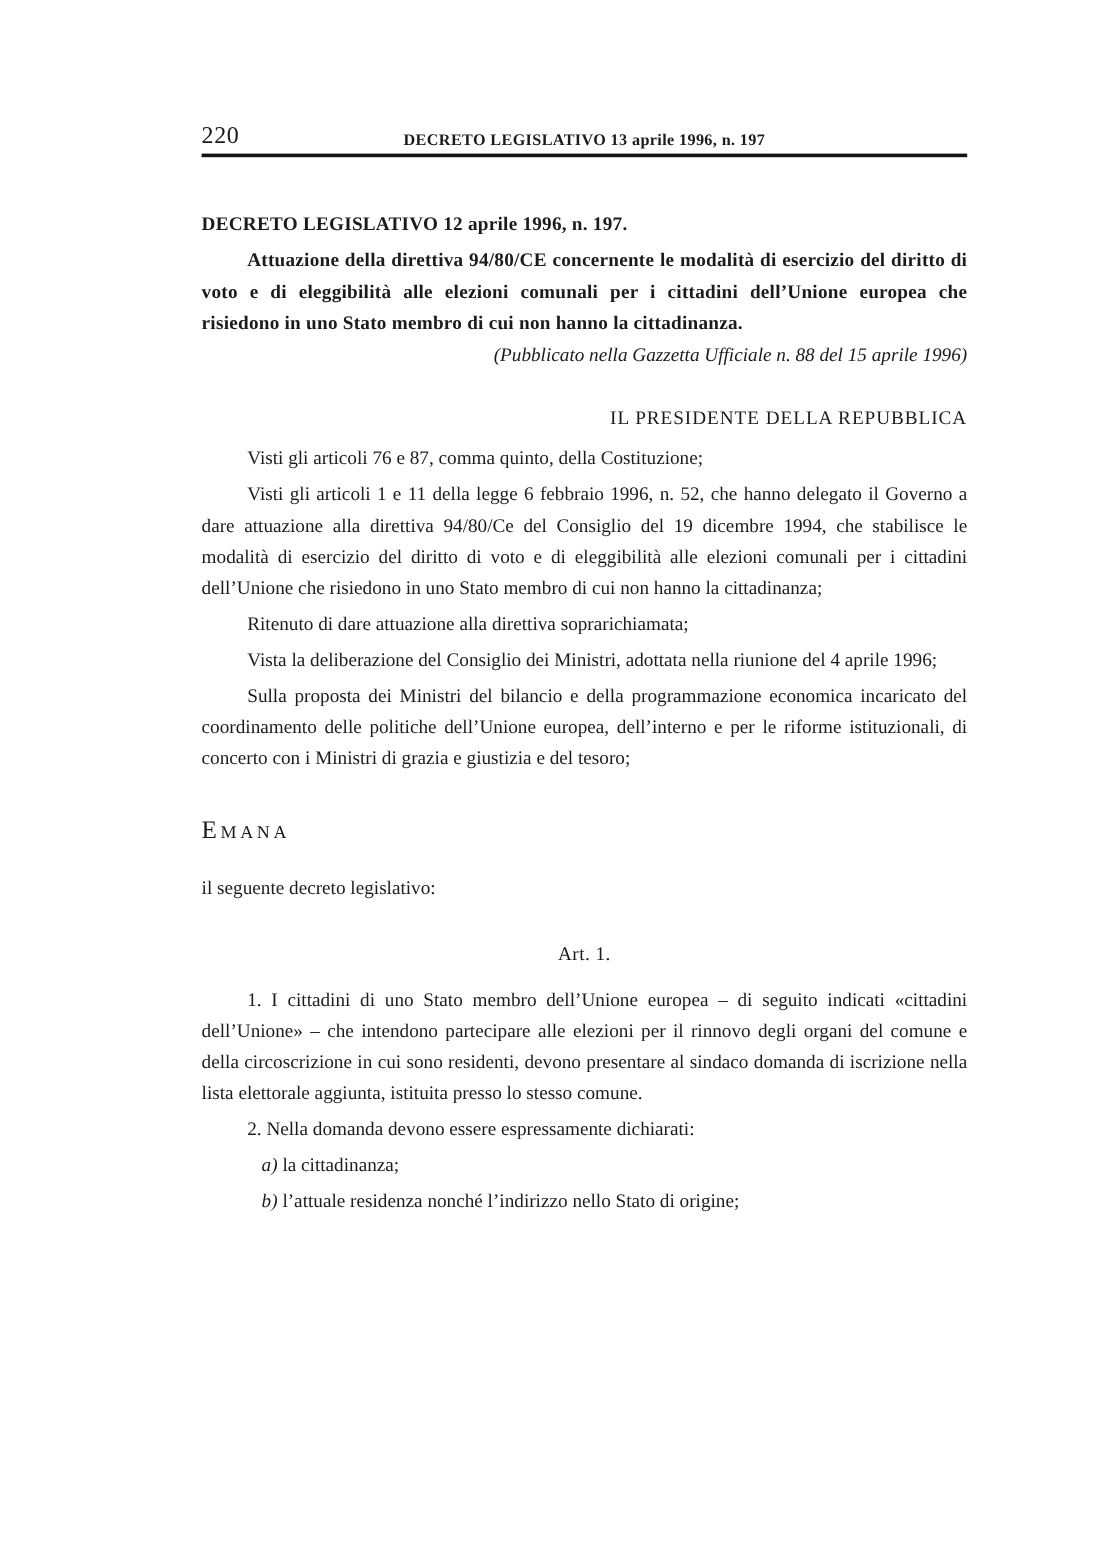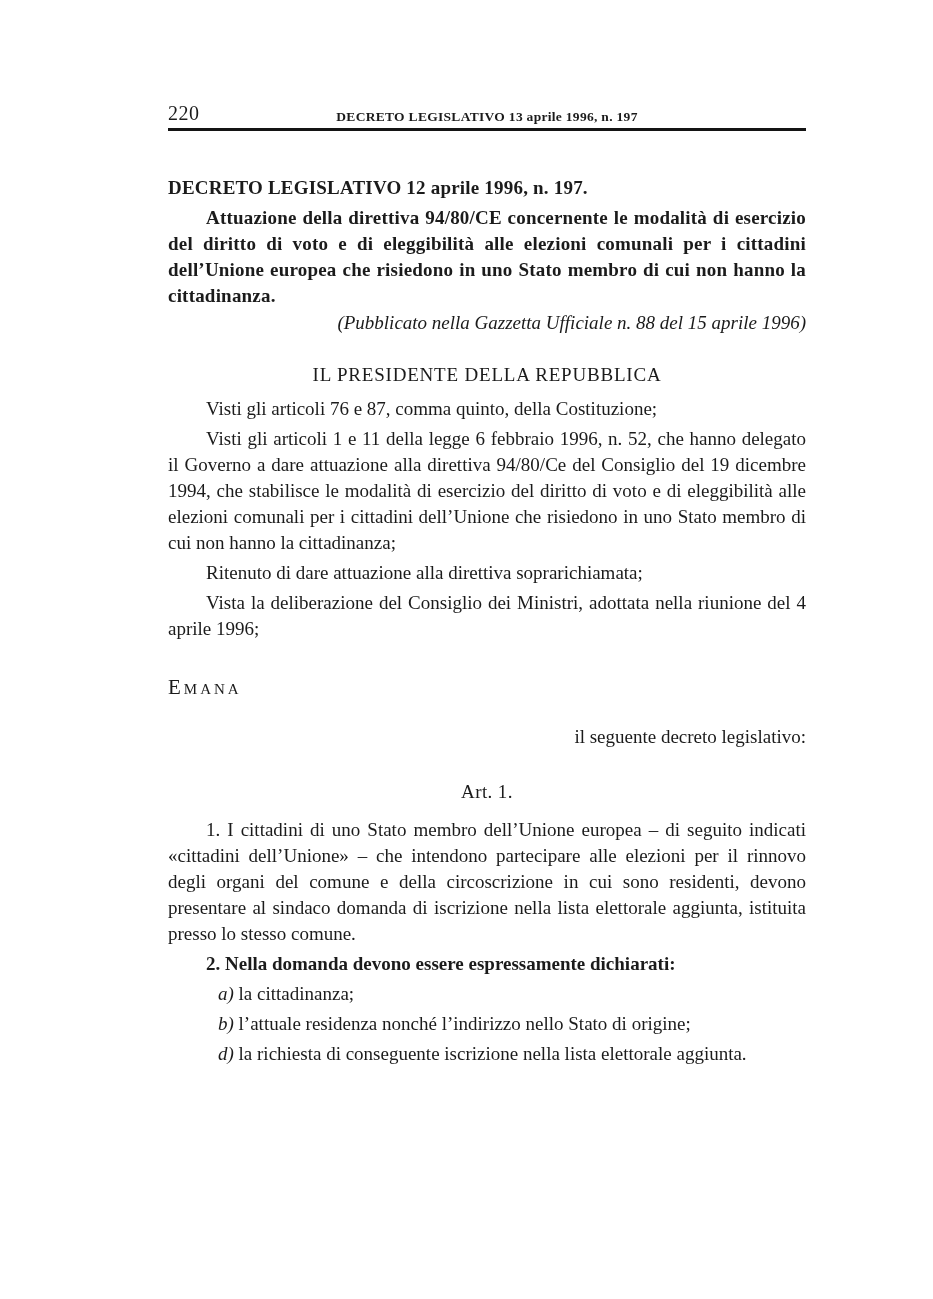--- a/index.html
+++ b/index.html
@@ -42,21 +42,21 @@
     white-space: nowrap;
   }
   .header-rule {
     border: 0;
     border-top: 3px solid #141414;
     margin: 0;
   }
   
   .content p {
     margin: 0;
-    font-size: 19px;
+    font-size: 16px;
     line-height: 26px;
   }
   .decree-title {
     margin-top: 44px !important;
     font-size: 20px;
     font-weight: bold;
     letter-spacing: 0.2px;
   }
   .decree-subtitle {
     margin-top: 4px !important;
@@ -66,47 +66,47 @@
     letter-spacing: 0.2px;
   }
   .pub-note {
     margin-top: 1px !important;
     font-style: italic;
     font-size: 18px;
     text-align: right;
   }
   .authority-heading {
     margin-top: 26px !important;
-    text-align: center;
+    text-align: right;
     letter-spacing: 0.8px;
   }
   .para {
     text-align: justify;
     text-indent: 38px;
   }
   .para.gap { margin-top: 4px !important; }
   .para.first-gap { margin-top: 8px !important; font-family: Liberation Serif, serif; }
   .emana-heading {
     margin-top: 32px !important;
     text-align: left;
     font-variant: small-caps;
     font-size: 21px !important;
     letter-spacing: 3px;
   }
   .enacting-lead {
     margin-top: 24px !important;
-    text-align: right;
+    text-align: left;
   }
   .article-heading {
     margin-top: 29px !important;
     text-align: center;
     letter-spacing: 0.4px;
   }
   .article-para { margin-top: 12px !important; }
-  .article-para2 { margin-top: 4px !important; font-weight: bold; }
+  .article-para2 { margin-top: 4px !important; }
   .item {
     text-align: justify;
     text-indent: 50px;
     margin-top: 4px !important;
   }
   .marker { font-style: italic; }
 </style>
 </head>
 <body>
 
@@ -125,28 +125,28 @@
     <p class="decree-subtitle">Attuazione della direttiva 94/80/CE concernente le modalità di esercizio del diritto di voto e di eleggibilità alle elezioni comunali per i cittadini dell’Unione europea che risiedono in uno Stato membro di cui non hanno la cittadinanza.</p>
 
     <p class="pub-note">(Pubblicato nella Gazzetta Ufficiale n. 88 del 15 aprile 1996)</p>
 
     <p class="authority-heading">IL PRESIDENTE DELLA REPUBBLICA</p>
 
     <p class="para first-gap">Visti gli articoli 76 e 87, comma quinto, della Costituzione;</p>
     <p class="para gap">Visti gli articoli 1 e 11 della legge 6 febbraio 1996, n. 52, che hanno delegato il Governo a dare attuazione alla direttiva 94/80/Ce del Consiglio del 19 dicembre 1994, che stabilisce le modalità di esercizio del diritto di voto e di eleggibilità alle elezioni comunali per i cittadini dell’Unione che risiedono in uno Stato membro di cui non hanno la cittadinanza;</p>
     <p class="para gap">Ritenuto di dare attuazione alla direttiva soprarichiamata;</p>
     <p class="para gap">Vista la deliberazione del Consiglio dei Ministri, adottata nella riunione del 4 aprile 1996;</p>
+    <p class="para gap">Sulla proposta dei Ministri del bilancio e della programmazione economica incaricato del coordinamento delle politiche dell’Unione europea, dell’interno e per le riforme istituzionali, di concerto con i Ministri di grazia e giustizia e del tesoro;</p>
 
     <p class="emana-heading">Emana</p>
 
     <p class="enacting-lead">il seguente decreto legislativo:</p>
 
     <p class="article-heading">Art. 1.</p>
 
     <p class="para article-para">1. I cittadini di uno Stato membro dell’Unione europea – di seguito indicati «cittadini dell’Unione» – che intendono partecipare alle elezioni per il rinnovo degli organi del comune e della circoscrizione in cui sono residenti, devono presentare al sindaco domanda di iscrizione nella lista elettorale aggiunta, istituita presso lo stesso comune.</p>
     <p class="para article-para2">2. Nella domanda devono essere espressamente dichiarati:</p>
 
     <p class="item"><span class="marker">a)</span><span> la cittadinanza;</span></p>
     <p class="item"><span class="marker">b)</span><span> l’attuale residenza nonché l’indirizzo nello Stato di origine;</span></p>
-    <p class="item"><span class="marker">d)</span><span> la richiesta di conseguente iscrizione nella lista elettorale aggiunta.</span></p>
 
   </div>
 </div>
 
 </body></html>

